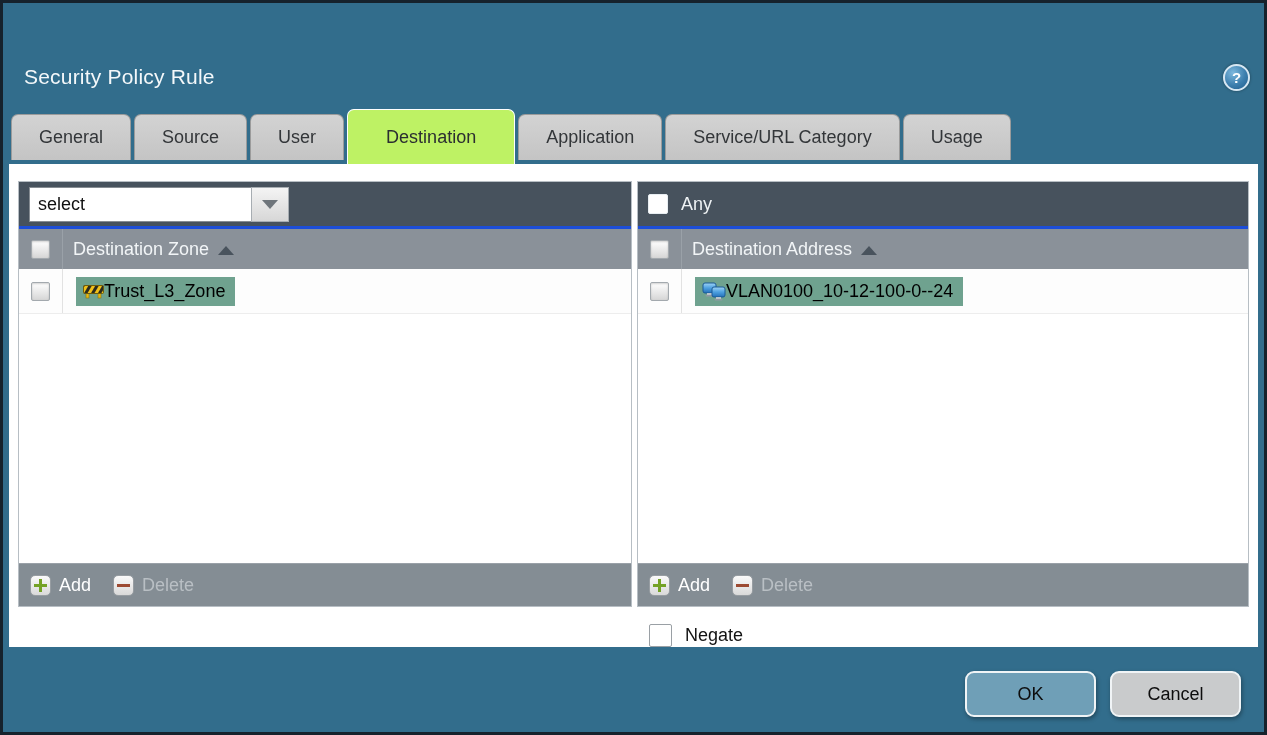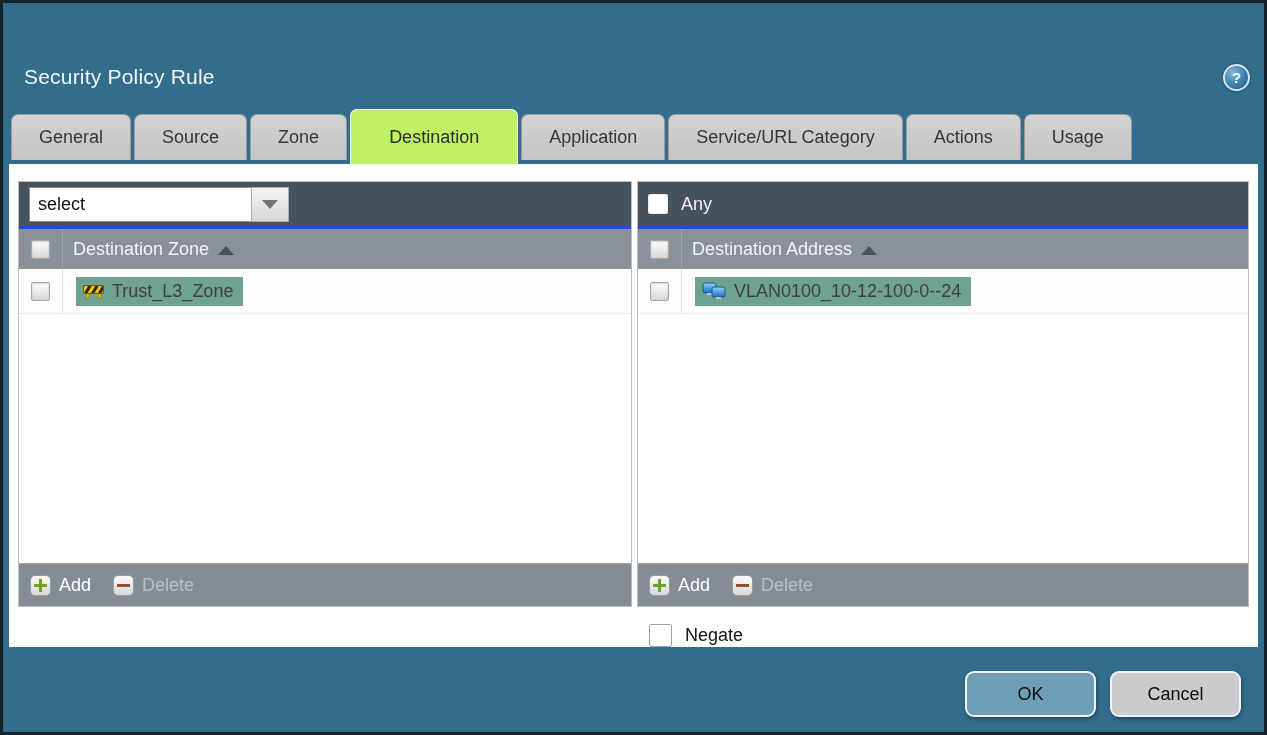--- a/index.html
+++ b/index.html
@@ -140,22 +140,22 @@
 
   .list { flex: 1 1 auto; background: #ffffff; overflow: hidden; }
   .row {
     height: 45px; display: flex; align-items: center;
     border-bottom: 1px solid #ededed;
     background: #fdfdfd;
   }
   .row .cb-cell { border-right: 1px solid #e2e2e2; }
   .chip {
     margin-left: 13px;
-    display: inline-flex; align-items: center; gap: 8px;
-    background: #6fa28f; color: #404040;
+    display: inline-flex; align-items: center; 
+    background: #6fa28f; color: #000000;
     font-size: 18px; padding: 4px 10px 4px 7px;
     cursor: default;
   }
 
   .panel-footer {
     flex: 0 0 43px;
     background: #848d94;
     border-top: 1px solid #9aa1a8;
     display: flex; align-items: center; gap: 22px;
     padding: 0 11px;
@@ -204,25 +204,24 @@
 <div class="window">
 
   <div class="titlebar">
     <div class="title">Security Policy Rule</div>
     <div class="help-icon">?</div>
   </div>
 
   <div class="tabs">
     <div class="tab">General</div>
     <div class="tab">Source</div>
-    <div class="tab">Zone</div>
+    <div class="tab">User</div>
     <div class="tab active">Destination</div>
     <div class="tab">Application</div>
     <div class="tab">Service/URL Category</div>
-    <div class="tab">Actions</div>
     <div class="tab">Usage</div>
   </div>
 
   <div class="content">
     <div class="panels">
 
       <div class="panel left">
         <div class="panel-top">
           <div class="select-wrap">
             <input class="select-input" type="text" value="select" style="">

